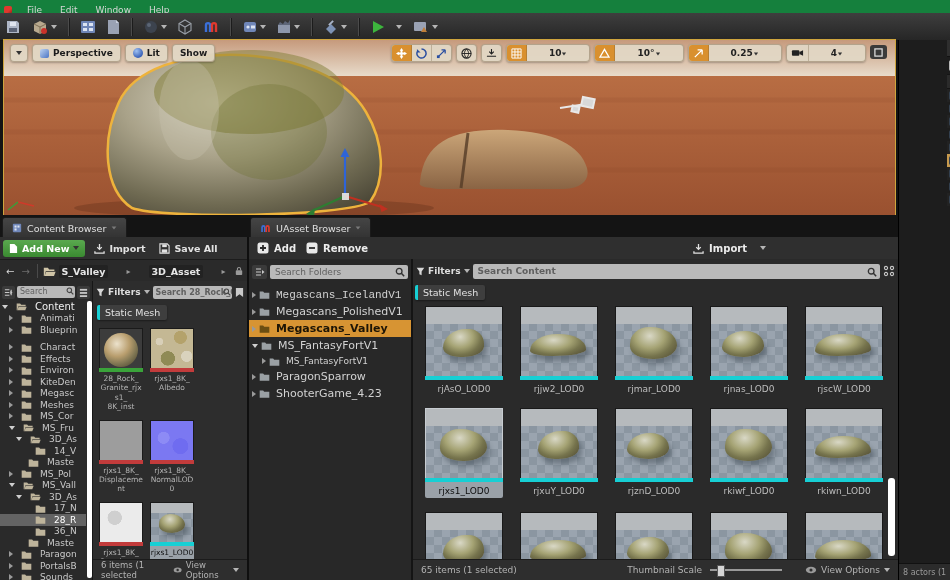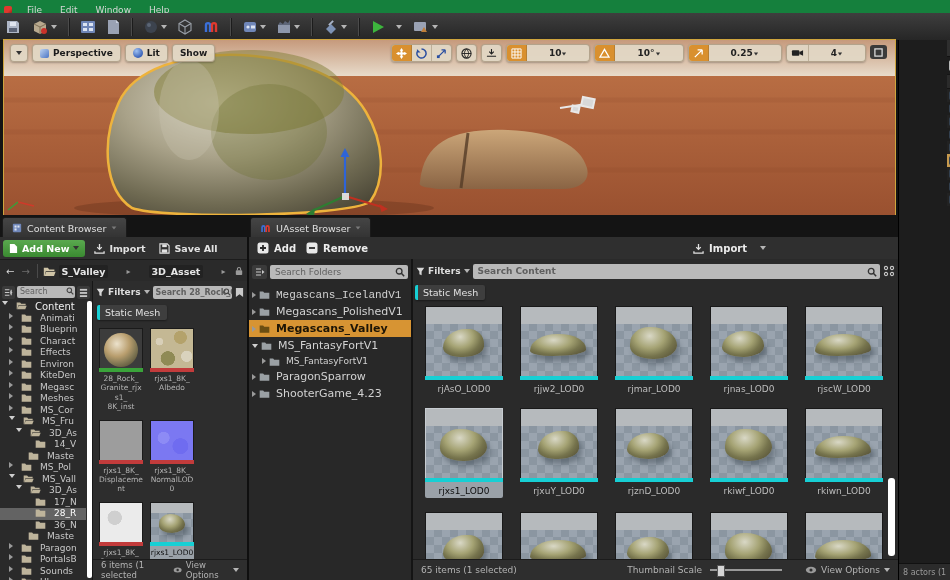--- a/index.html
+++ b/index.html
@@ -58,21 +58,21 @@
   .vsep{width:1px;height:14px;background:#4a4a4a;margin:0 2px;}
   .crumb{padding:1px 3px;background:#222;border-radius:2px;}
   .csep{color:#999;font-size:8px;}
   .cbbody{position:absolute;top:44px;left:0;right:0;bottom:0;display:flex;}
   #cb-sources{width:92px;background:#2a2a2a;border-right:1px solid #161616;position:relative;overflow:hidden;}
   .srcrow{height:18px;display:flex;align-items:center;gap:2px;padding:2px 2px 0 2px;}
   .minibox{flex:1;height:12px;background:#b9b9b9;border-radius:2px;color:#5f5f5f;font-size:8px;line-height:12px;padding-left:3px;overflow:hidden;white-space:nowrap;position:relative;}
   .minibox .mg{position:absolute;right:1px;top:1px;color:#444;}
   .sqico{width:13px;height:13px;background:#3a3a3a;border-radius:2px;display:flex;align-items:center;justify-content:center;color:#c9c9c9;flex:none;}
   #cb-tree{position:absolute;top:20px;left:0;right:6px;bottom:0;overflow:hidden;}
-  .trow{height:11.5px;display:flex;gap:8px;font-size:9px;color:#c9c9c9;white-space:nowrap;overflow:hidden;}
+  .trow{height:11.5px;display:flex;align-items:center;gap:8px;font-size:9px;color:#c9c9c9;white-space:nowrap;overflow:hidden;}
   .trow.root{font-size:10px;color:#f0f0f0;}
   .trow.sel{background:#636363;color:#fff;}
   .tri{width:0;height:0;flex:none;}
   .tri.r{border-top:3px solid transparent;border-bottom:3px solid transparent;border-left:4px solid #9a9a9a;}
   .tri.d{border-left:3px solid transparent;border-right:3px solid transparent;border-top:4px solid #cfcfcf;}
   .tri.none{width:4px;}
   .fold{color:#beb49b;flex:none;width:11px;}
   .vsb{position:absolute;top:20px;right:0;width:5px;bottom:2px;background:#fff;border-radius:2px;}
   #cb-assets{flex:1;position:relative;background:#2d2d2d;overflow:hidden;}
   .filtrow{height:18px;display:flex;align-items:center;gap:3px;padding:2px 3px 0 3px;font-size:9px;color:#ddd;font-weight:bold;}
@@ -608,21 +608,21 @@
             </div>
             <div class="trow" style="padding-left: 9px;">
               <span class="tri r"></span>
               <span class="fold">
                 <svg width="11" height="9" viewBox="0 0 16 13">
                   <path d="M1 2h5l1.6 2H15v8.5H1z" fill="currentColor"></path>
                 </svg>
               </span>
               <span>Blueprin</span>
             </div>
-            <div class="trow" style="padding-left: 9px;">
+            <div class="trow" style="padding-left: 9px; margin-top: 6px;">
               <span class="tri r"></span>
               <span class="fold">
                 <svg width="11" height="9" viewBox="0 0 16 13">
                   <path d="M1 2h5l1.6 2H15v8.5H1z" fill="currentColor"></path>
                 </svg>
               </span>
               <span>Charact</span>
             </div>
             <div class="trow" style="padding-left: 9px;">
               <span class="tri r"></span>

